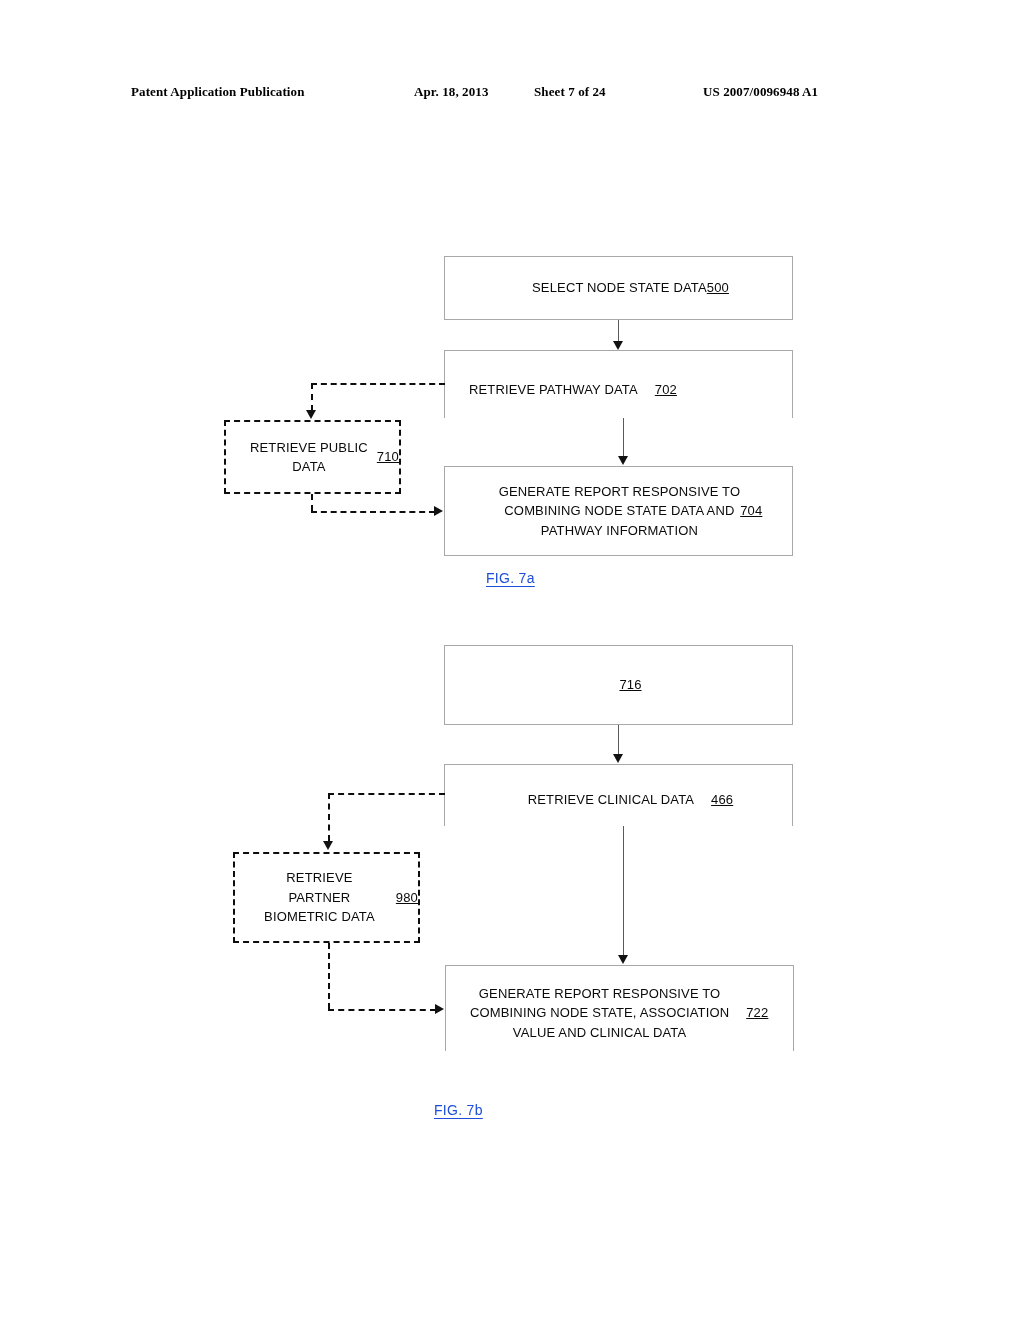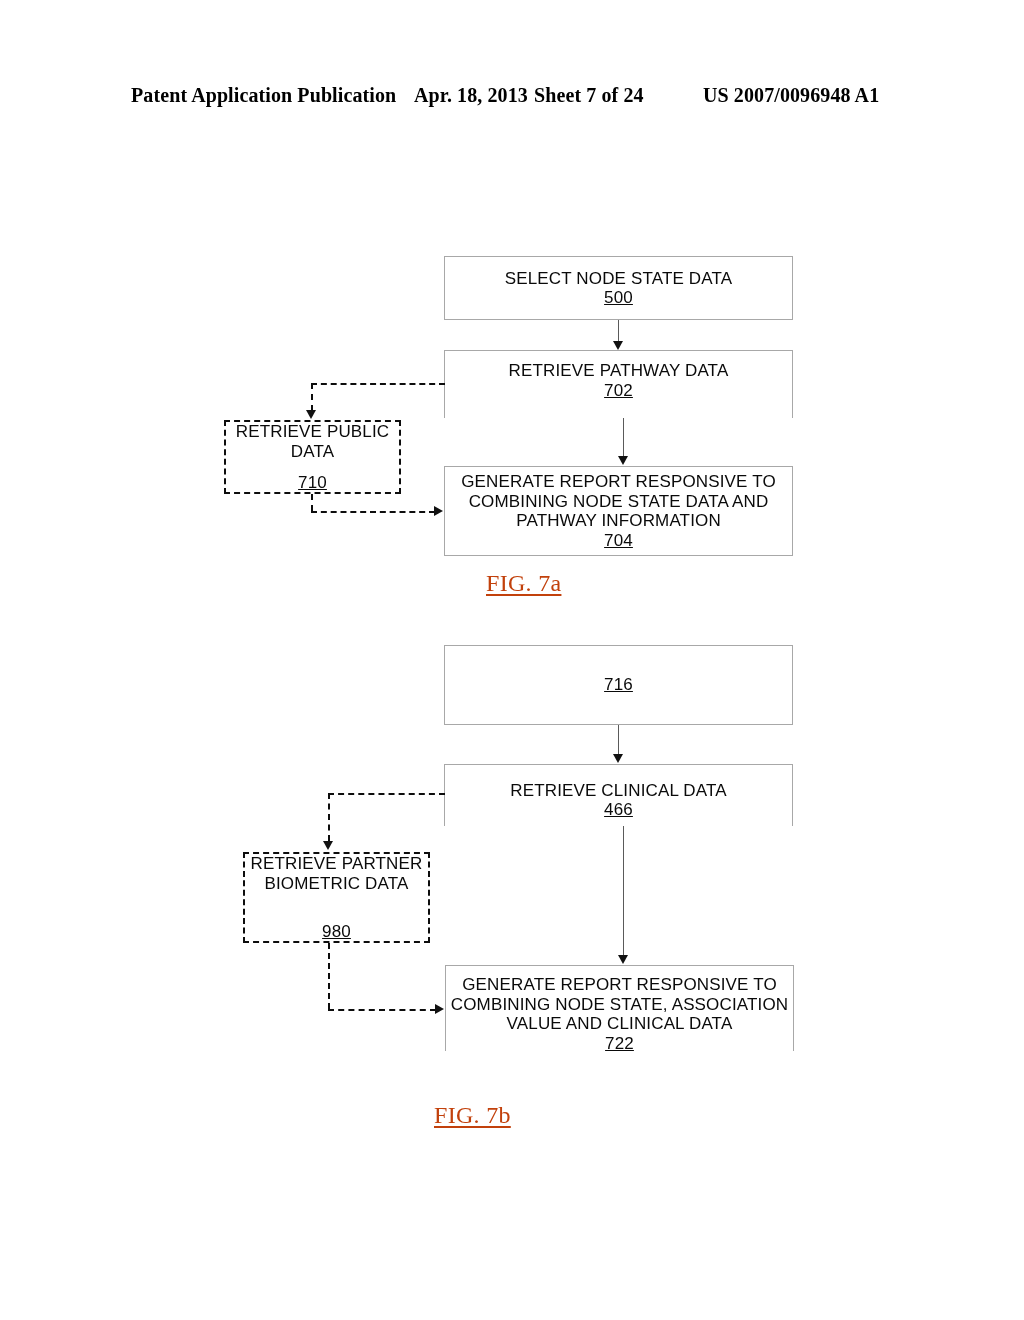--- a/index.html
+++ b/index.html
@@ -19,21 +19,21 @@
 
   
   #page-header {
     position: absolute;
     left: 0;
     top: 84px;
     width: 1024px;
     height: 28px;
     font-family: "Liberation Serif", serif;
     font-weight: bold;
-    font-size: 20px;
+    font-size: 13px;
     letter-spacing: 0.1px;
     white-space: nowrap;
   }
   #page-header .hdr-pub {
     position: absolute;
     left: 131px;
     top: 0;
   }
   #page-header .hdr-date {
     position: absolute;
@@ -50,43 +50,45 @@
     left: 703px;
     top: 0;
   }
 
   
   .fbox {
     position: absolute;
     box-sizing: border-box;
     background: #ffffff;
     display: flex;
-    flex-direction: column;
+    flex-direction: row;
     align-items: center;
     justify-content: center;
     text-align: center;
     font-family: "Liberation Sans", sans-serif;
-    font-size: 17px;
+    font-size: 13px;
     line-height: 19.5px;
     letter-spacing: 0.15px;
     color: #0a0a0a;
+    padding-left: 24px;
   }
   .fbox .lines {
     white-space: pre-line;
   }
   .fbox .refnum {
     text-decoration: underline;
     text-underline-offset: 1px;
   }
   .solid {
     border: 1.4px solid #a8a8a8;
   }
   
   .nobottom {
     border-bottom: none;
+    gap: 17px;
   }
   .dashed {
     border: 2.2px dashed #0d0d0d;
     justify-content: space-between;
   }
 
   
   .vline {
     position: absolute;
     width: 0;
@@ -115,24 +117,24 @@
     width: 0;
     height: 0;
     border-top: 5.5px solid transparent;
     border-bottom: 5.5px solid transparent;
     border-left: 9px solid #111111;
   }
 
   
   .figcap {
     position: absolute;
-    font-family: Liberation Serif, serif;
-    font-size: 24px;
+    font-family: Liberation Sans, sans-serif;
+    font-size: 14px;
     letter-spacing: 0.3px;
-    color: #c2410c;
+    color: #1d4ed8;
     text-decoration: underline;
     text-underline-offset: 3px;
     white-space: nowrap;
   }
 </style>
 </head>
 <body>
 
 <div id="page-header">
   <span class="hdr-pub">Patent Application Publication</span>
@@ -194,21 +196,21 @@
 
   <div class="fbox solid nobottom" style="left:444px; top:764px; width:349px; height:62px; justify-content:center; padding-top:9px;">
     <div class="lines">RETRIEVE CLINICAL DATA</div>
     <div class="refnum">466</div>
   </div>
 
   <div class="hline-dk" style="left:328px; top:793px; width:117px;"></div>
   <div class="vline-dk" style="left:328px; top:793px; height:48px;"></div>
   <div class="arrowdown" style="left:322.5px; top:841px;"></div>
 
-  <div class="fbox dashed" style="left:243px; top:852px; width:187px; height:91px;gap:16px;">
+  <div class="fbox dashed" style="left:233px; top:852px; width:187px; height:91px;gap:16px;">
     <div class="lines">RETRIEVE PARTNER
 BIOMETRIC DATA</div>
     <div class="refnum">980</div>
   </div>
 
   <div class="vline" style="left:623px; top:826px; height:129px;"></div>
   <div class="arrowdown" style="left:617.5px; top:955px;"></div>
 
   <div class="vline-dk" style="left:328px; top:943px; height:66px;"></div>
   <div class="hline-dk" style="left:328px; top:1009px; width:108px;"></div>

